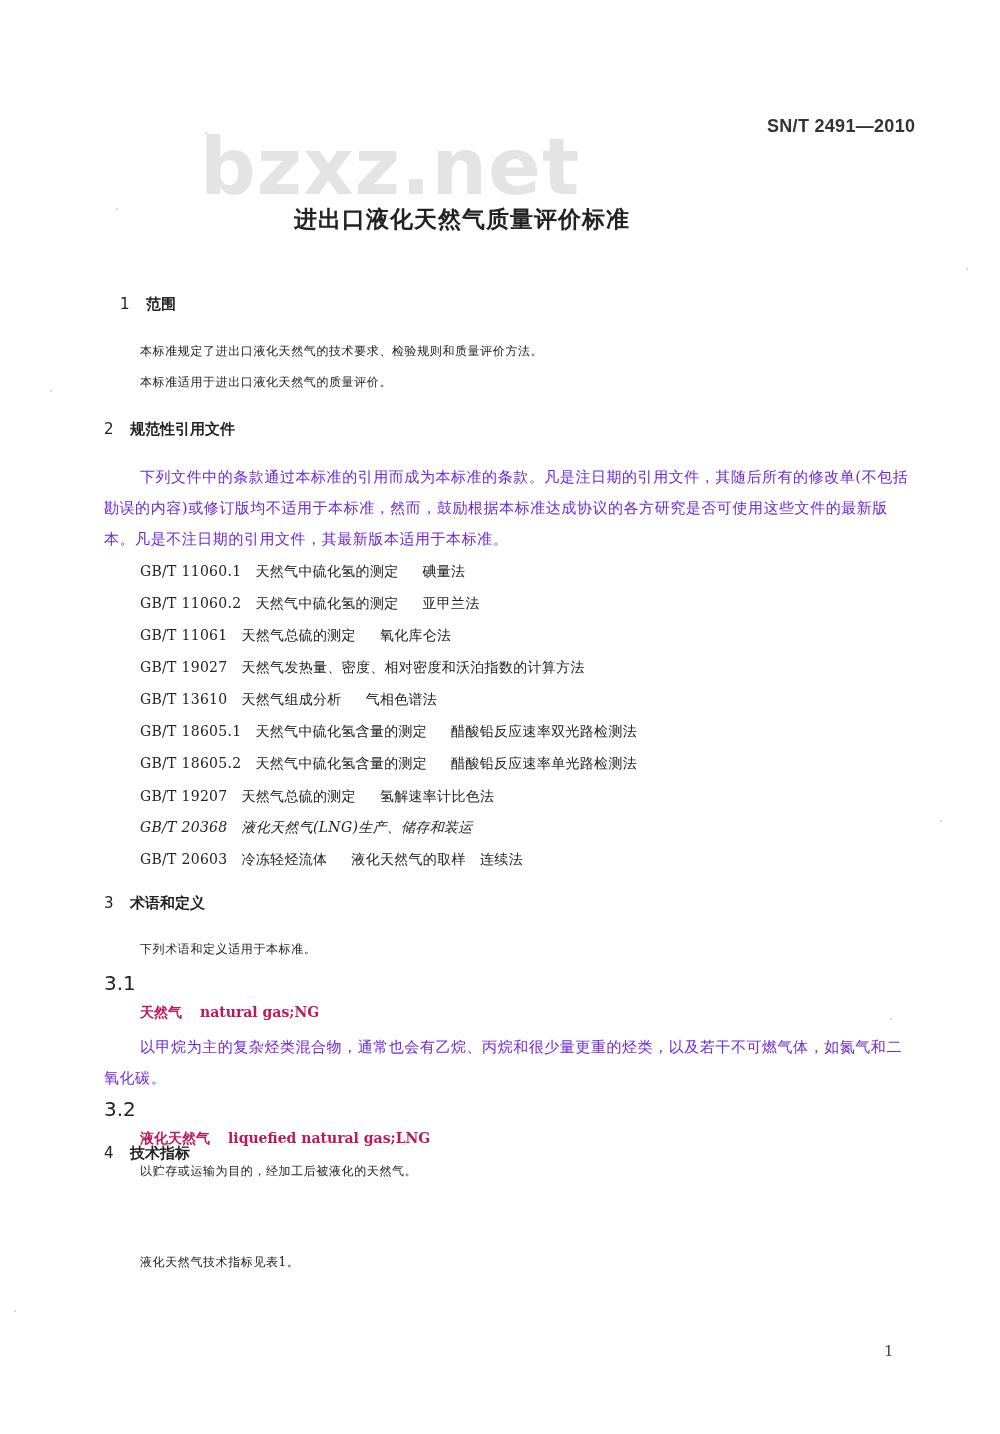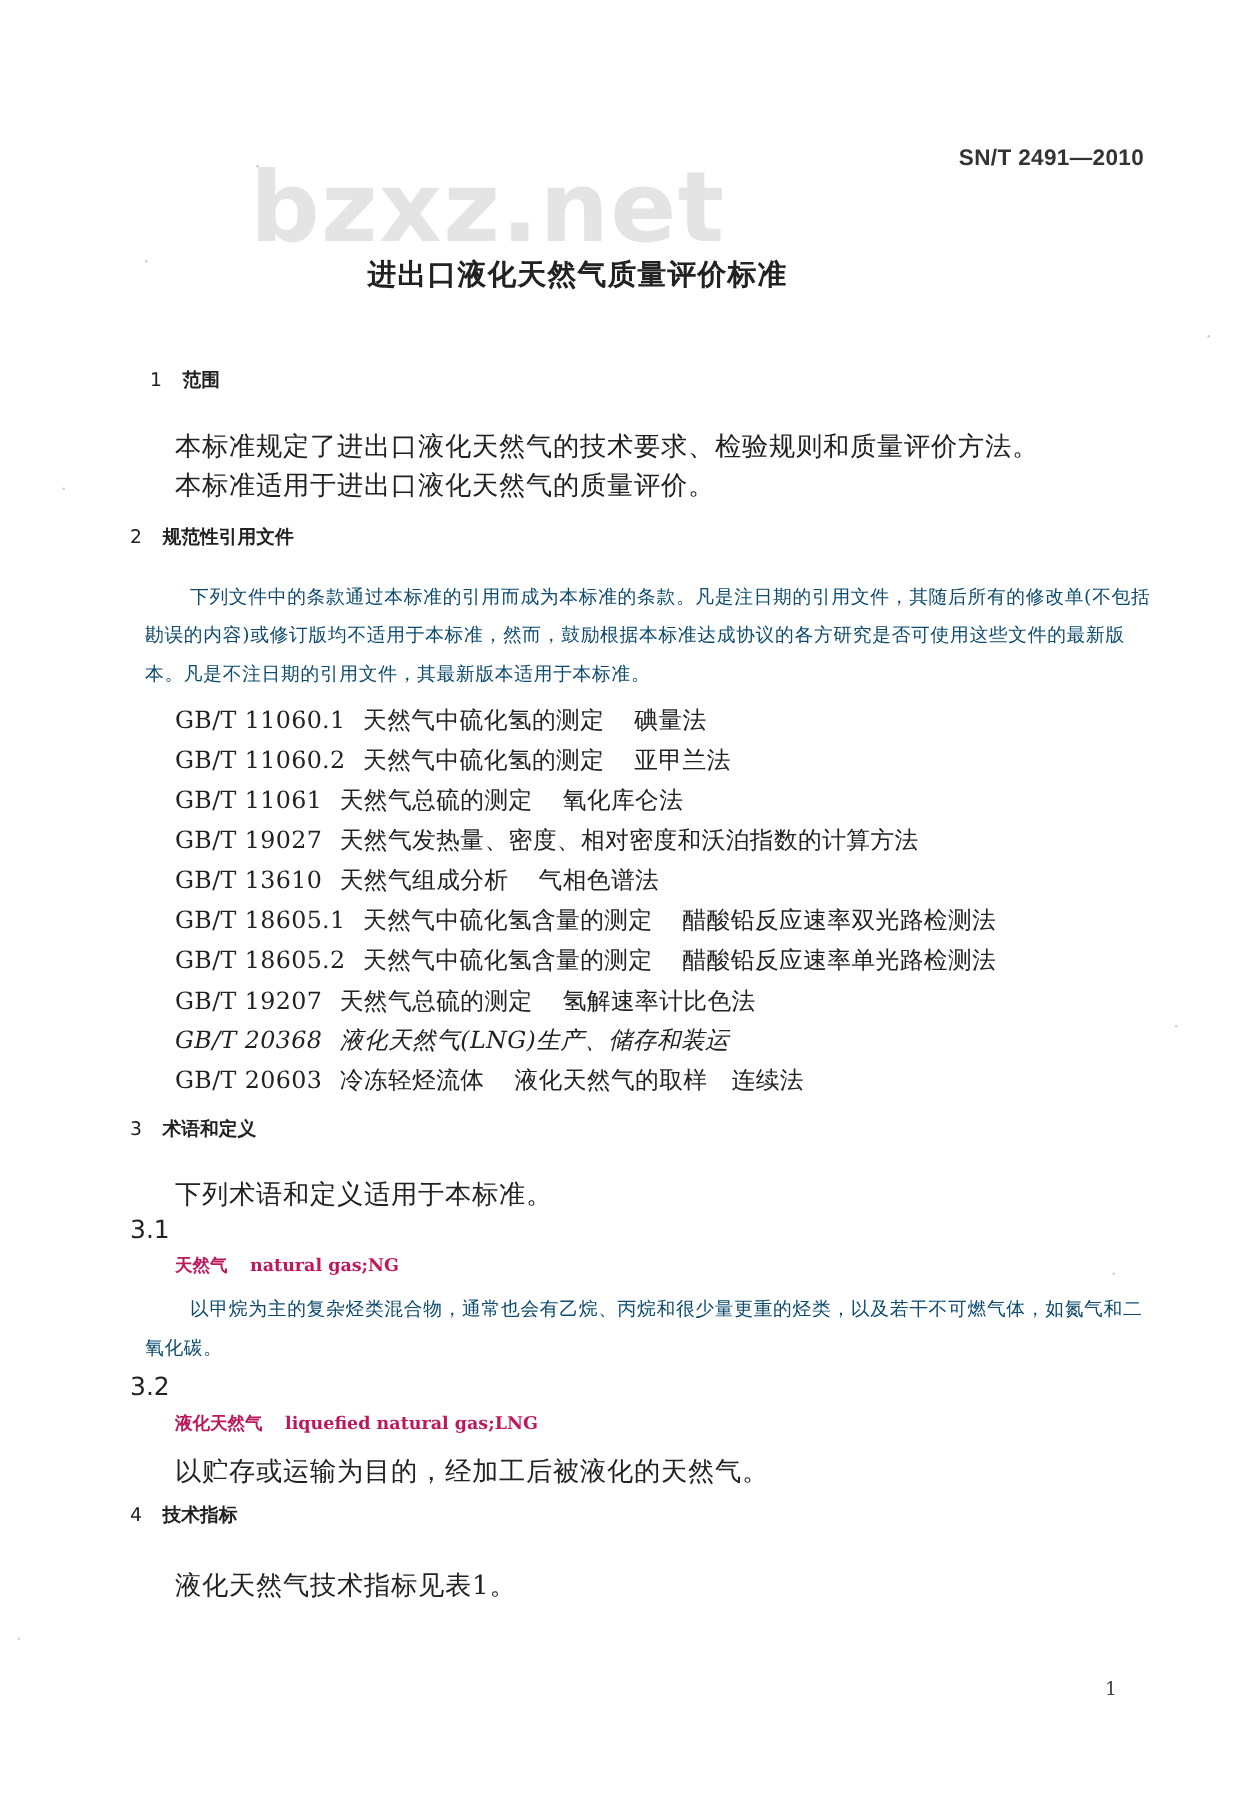--- a/index.html
+++ b/index.html
@@ -4,23 +4,23 @@
   <style>
     html, body { margin: 0; padding: 0; background: #ffffff; }
     body { width: 1000px; height: 1434px; position: relative; overflow: hidden;
       font-family: "DejaVu Serif", "Liberation Serif", serif; color: #222; }
     .abs { position: absolute; white-space: nowrap; }
     .std-no { left: 767px; top: 116px; font-family: "Liberation Sans", "DejaVu Sans", sans-serif; font-weight: bold; font-size: 18px; color: #333; letter-spacing: 0.3px; }
     .watermark { left: 200px; top: 128px; font-family: "DejaVu Sans", "Liberation Sans", sans-serif; font-weight: bold; font-size: 78px; color: #e4e4e4; letter-spacing: 1px; line-height: 1; }
     .title { left: 0; width: 924px; top: 204px; text-align: center; font-family: "DejaVu Sans", sans-serif; font-weight: bold; font-size: 23px; color: #222; letter-spacing: 1px; }
     .sec-head { left: 104px; font-family: "DejaVu Sans", sans-serif; font-weight: bold; font-size: 15px; color: #222; }
     .sec-head .num { display: inline-block; width: 26px; font-weight: normal; }
-    .para { left: 140px; font-size: 21px; color: #222; letter-spacing: 0.6px; }
-    .para-wide { left: 116px; font-size: 15px; color: #0c4a6e; letter-spacing: 0.55px; line-height: 31px; width: 810px; white-space: normal; text-indent: 36px; }
-    .ref { left: 140px; font-size: 19px; color: #222; letter-spacing: 0.3px; }
+    .para { left: 140px; font-size: 12px; color: #222; letter-spacing: 0.6px; }
+    .para-wide { left: 104px; font-size: 15px; color: #6d28d9; letter-spacing: 0.55px; line-height: 31px; width: 810px; white-space: normal; text-indent: 36px; }
+    .ref { left: 140px; font-size: 14px; color: #222; letter-spacing: 0.3px; }
     .ref .code { display: inline-block; }
     .ref .gap { display: inline-block; width: 14px; }
     .ref .gap2 { display: inline-block; width: 24px; }
     .subnum { left: 104px; font-family: "DejaVu Sans", sans-serif; font-size: 20px; color: #222; }
     .term { left: 140px; font-size: 14px; font-weight: bold; color: #be185d; }
     .term .zh { font-family: "DejaVu Sans", sans-serif; }
     .term .en { margin-left: 18px; }
     .pagenum { left: 884px; top: 1342px; font-size: 15px; color: #444; }
     .speck { position: absolute; width: 2px; height: 2px; background: #ccc; border-radius: 1px; }
   </style>
@@ -59,21 +59,21 @@
 <div class="abs para" style="top:941px;">下列术语和定义适用于本标准。</div>
 
 <div class="abs subnum" style="top:971px;">3.1</div>
 <div class="abs term" style="top:1004px;"><span class="zh">天然气</span><span class="en">natural gas;NG</span></div>
 <div class="abs para-wide" style="top:1032px; line-height:31px;">以甲烷为主的复杂烃类混合物，通常也会有乙烷、丙烷和很少量更重的烃类，以及若干不可燃气体，如氮气和二氧化碳。</div>
 
 <div class="abs subnum" style="top:1097px;">3.2</div>
 <div class="abs term" style="top:1130px;"><span class="zh">液化天然气</span><span class="en">liquefied natural gas;LNG</span></div>
 <div class="abs para" style="top:1163px;">以贮存或运输为目的，经加工后被液化的天然气。</div>
 
-<div class="abs sec-head" style="top:1203px;">
+<div class="abs sec-head" style="top:1144px;">
   <span class="num">4</span><span>技术指标</span>
 </div>
 <div class="abs para" style="top:1254px;">液化天然气技术指标见表1。</div>
 
 <div class="abs pagenum">1</div>
 
 <div class="speck" style="left:205px;top:132px;"></div>
 <div class="speck" style="left:116px;top:208px;"></div>
 <div class="speck" style="left:966px;top:268px;"></div>
 <div class="speck" style="left:50px;top:390px;"></div>

